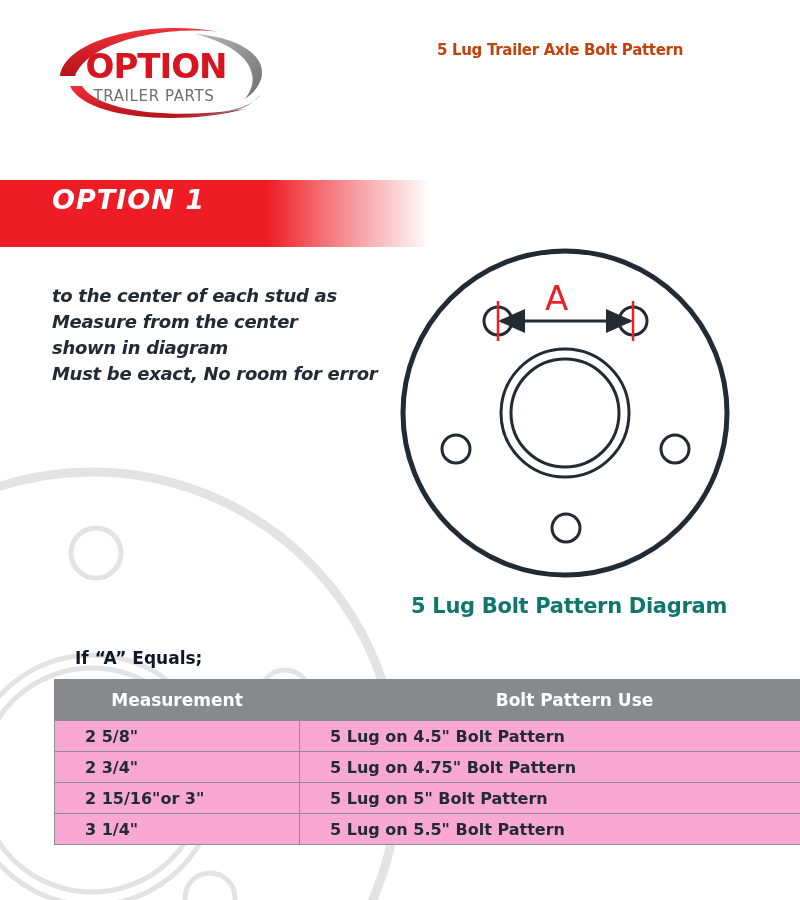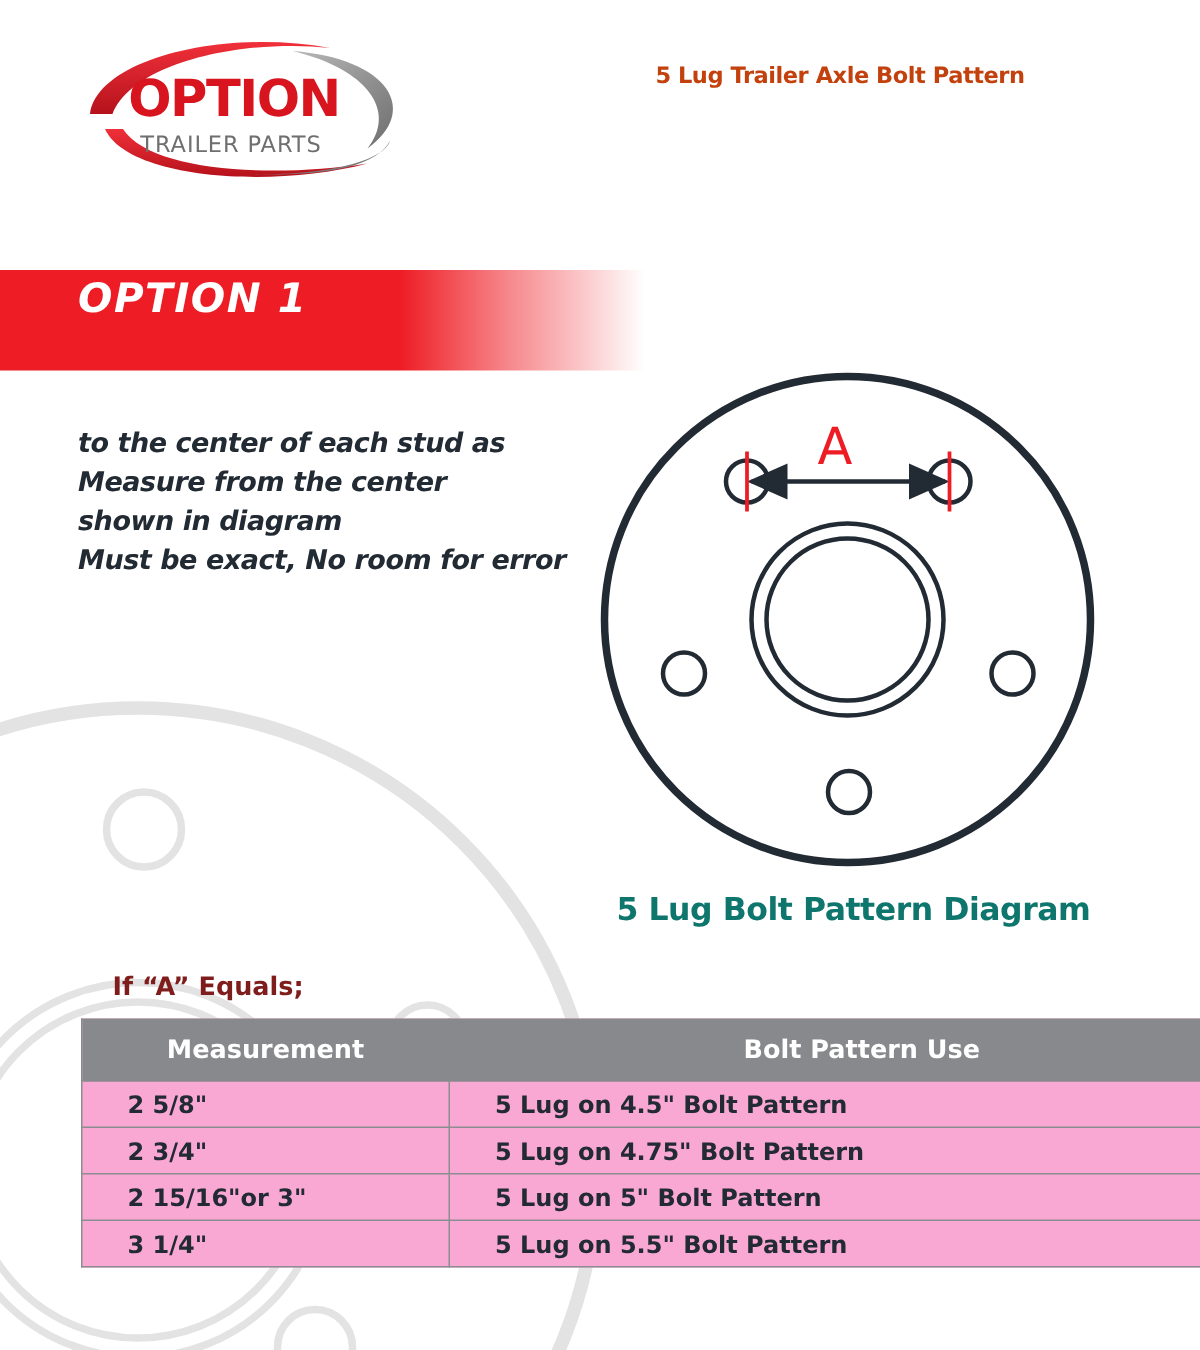--- a/index.html
+++ b/index.html
@@ -53,21 +53,21 @@
   #diagram { position: absolute; left: 390px; top: 240px; width: 360px; height: 350px; z-index: 2; }
   .caption {
     position: absolute; left: 411px; top: 594px; z-index: 2;
     font-weight: bold; font-size: 21px; color: #0f766e;
     font-family: "DejaVu Sans", sans-serif; letter-spacing: -0.3px;
   }
 
   
   .table-label {
     position: absolute; left: 75px; top: 648px; z-index: 2;
-    color: #7f1d1d; font-weight: bold; font-size: 17px;
+    color: #0f172a; font-weight: bold; font-size: 17px;
     font-family: "DejaVu Sans", sans-serif;
   }
   table.bp {
     position: absolute; left: 54px; top: 679px; width: 796px; z-index: 2;
     border-collapse: collapse; background: #f9a8d4;
     font-family: "DejaVu Sans", sans-serif;
   }
   table.bp th {
     background: #88898d; color: #fff; height: 40px; font-size: 17px; font-weight: bold;
     text-align: center; border: 1.5px solid #88898d; padding: 0;

